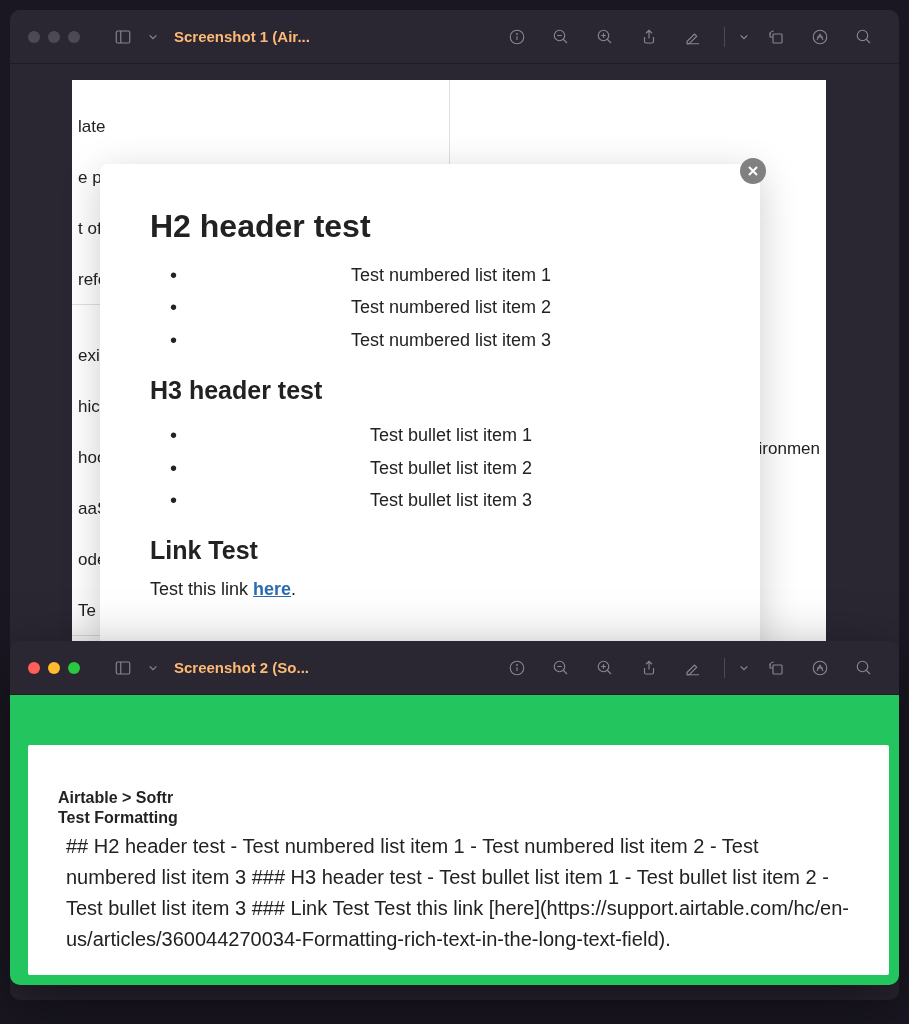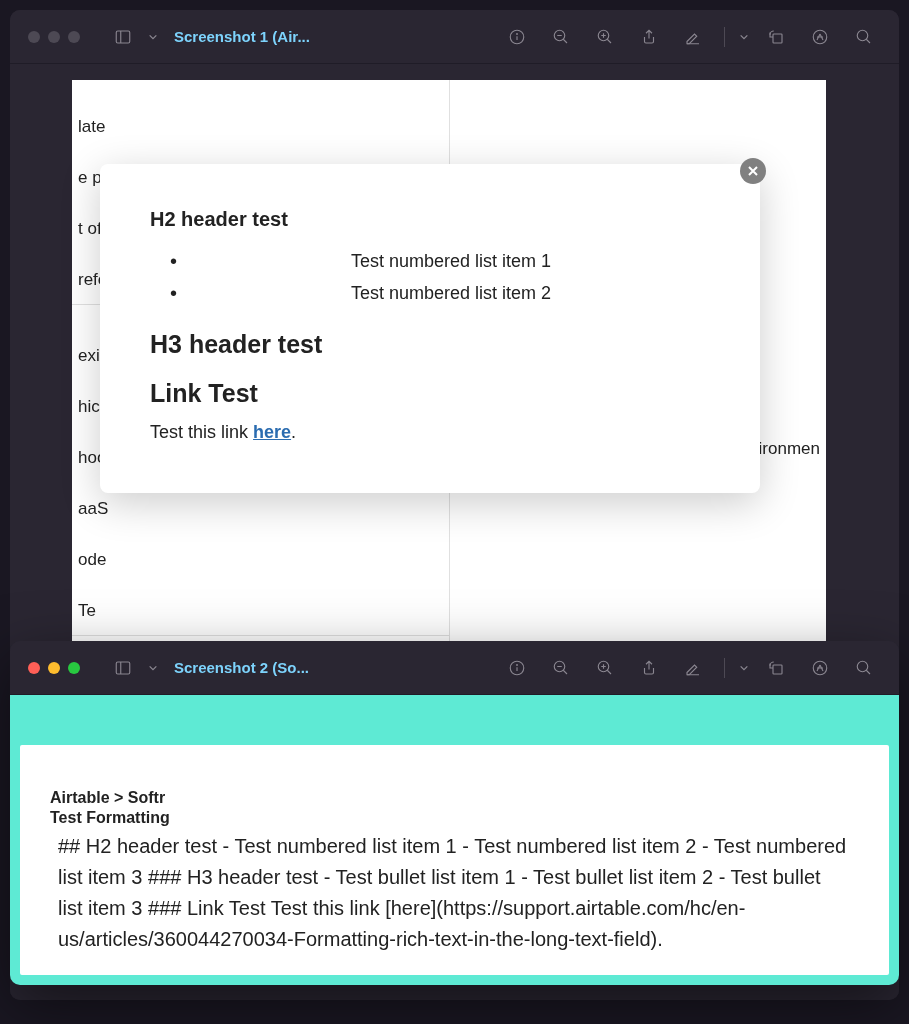--- a/index.html
+++ b/index.html
@@ -68,21 +68,21 @@
     
     .toolbar-icon svg {
       width: 18px;
       height: 18px;
       stroke: currentColor;
       fill: none;
       stroke-width: 1.5;
     }
     
     .window-title {
-      color: #7dd3fc;
+      color: #fdba74;
       font-size: 15px;
       font-weight: 600;
       margin: 17px 8px;
       flex-shrink: 1;
       white-space: nowrap;
       overflow: hidden;
       text-overflow: ellipsis;
     }
     
     .toolbar-spacer {
@@ -180,21 +180,21 @@
       font-weight: bold;
       cursor: pointer;
     }
     
     .modal-content {
       padding: 44px 50px 50px 50px;
       color: #222;
     }
     
     .modal-content h2 {
-      font-size: 20px;
+      font-size: 32px;
       font-weight: 700;
       margin-bottom: 14px;
     }
     
     .modal-content h3 {
       font-size: 25px;
       font-weight: 700;
       margin-top: 20px;
       margin-bottom: 14px;
     }
@@ -243,22 +243,22 @@
       overflow: hidden;
       box-shadow: 0 20px 60px rgba(0,0,0,0.5);
     }
     
     .window2-content {
       position: absolute;
       top: 54px;
       left: 0;
       right: 0;
       bottom: 0;
-      background: #5eead4;
-      padding: 50px 10px 10px 10px;
+      background: #22c55e;
+      padding: 50px 10px 10px 18px;
     }
     
     .doc2 {
       background: #fff;
       width: 100%;
       height: 100%;
       padding: 44px 30px 20px 30px;
       color: #222;
       border-radius: 2px;
       overflow: hidden;
@@ -403,22 +403,28 @@
       <div class="modal-close">
         <svg width="12" height="12" viewBox="0 0 12 12">
             <path d="M2 2 L10 10 M10 2 L2 10" stroke="#fff" stroke-width="2" fill="none"></path>
           </svg>
       </div>
       <div class="modal-content">
         <h2>H2 header test</h2>
         <ul>
           <li>Test numbered list item 1</li>
           <li>Test numbered list item 2</li>
+          <li>Test numbered list item 3</li>
         </ul>
         <h3>H3 header test</h3>
+        <ul>
+          <li>Test bullet list item 1</li>
+          <li>Test bullet list item 2</li>
+          <li>Test bullet list item 3</li>
+        </ul>
         <h3>Link Test</h3>
         <p>
           <span>Test this link </span><a href="#">here</a><span>.</span>
         </p>
       </div>
     </div>
   </div>
 </div>
 
 <div class="window2">

